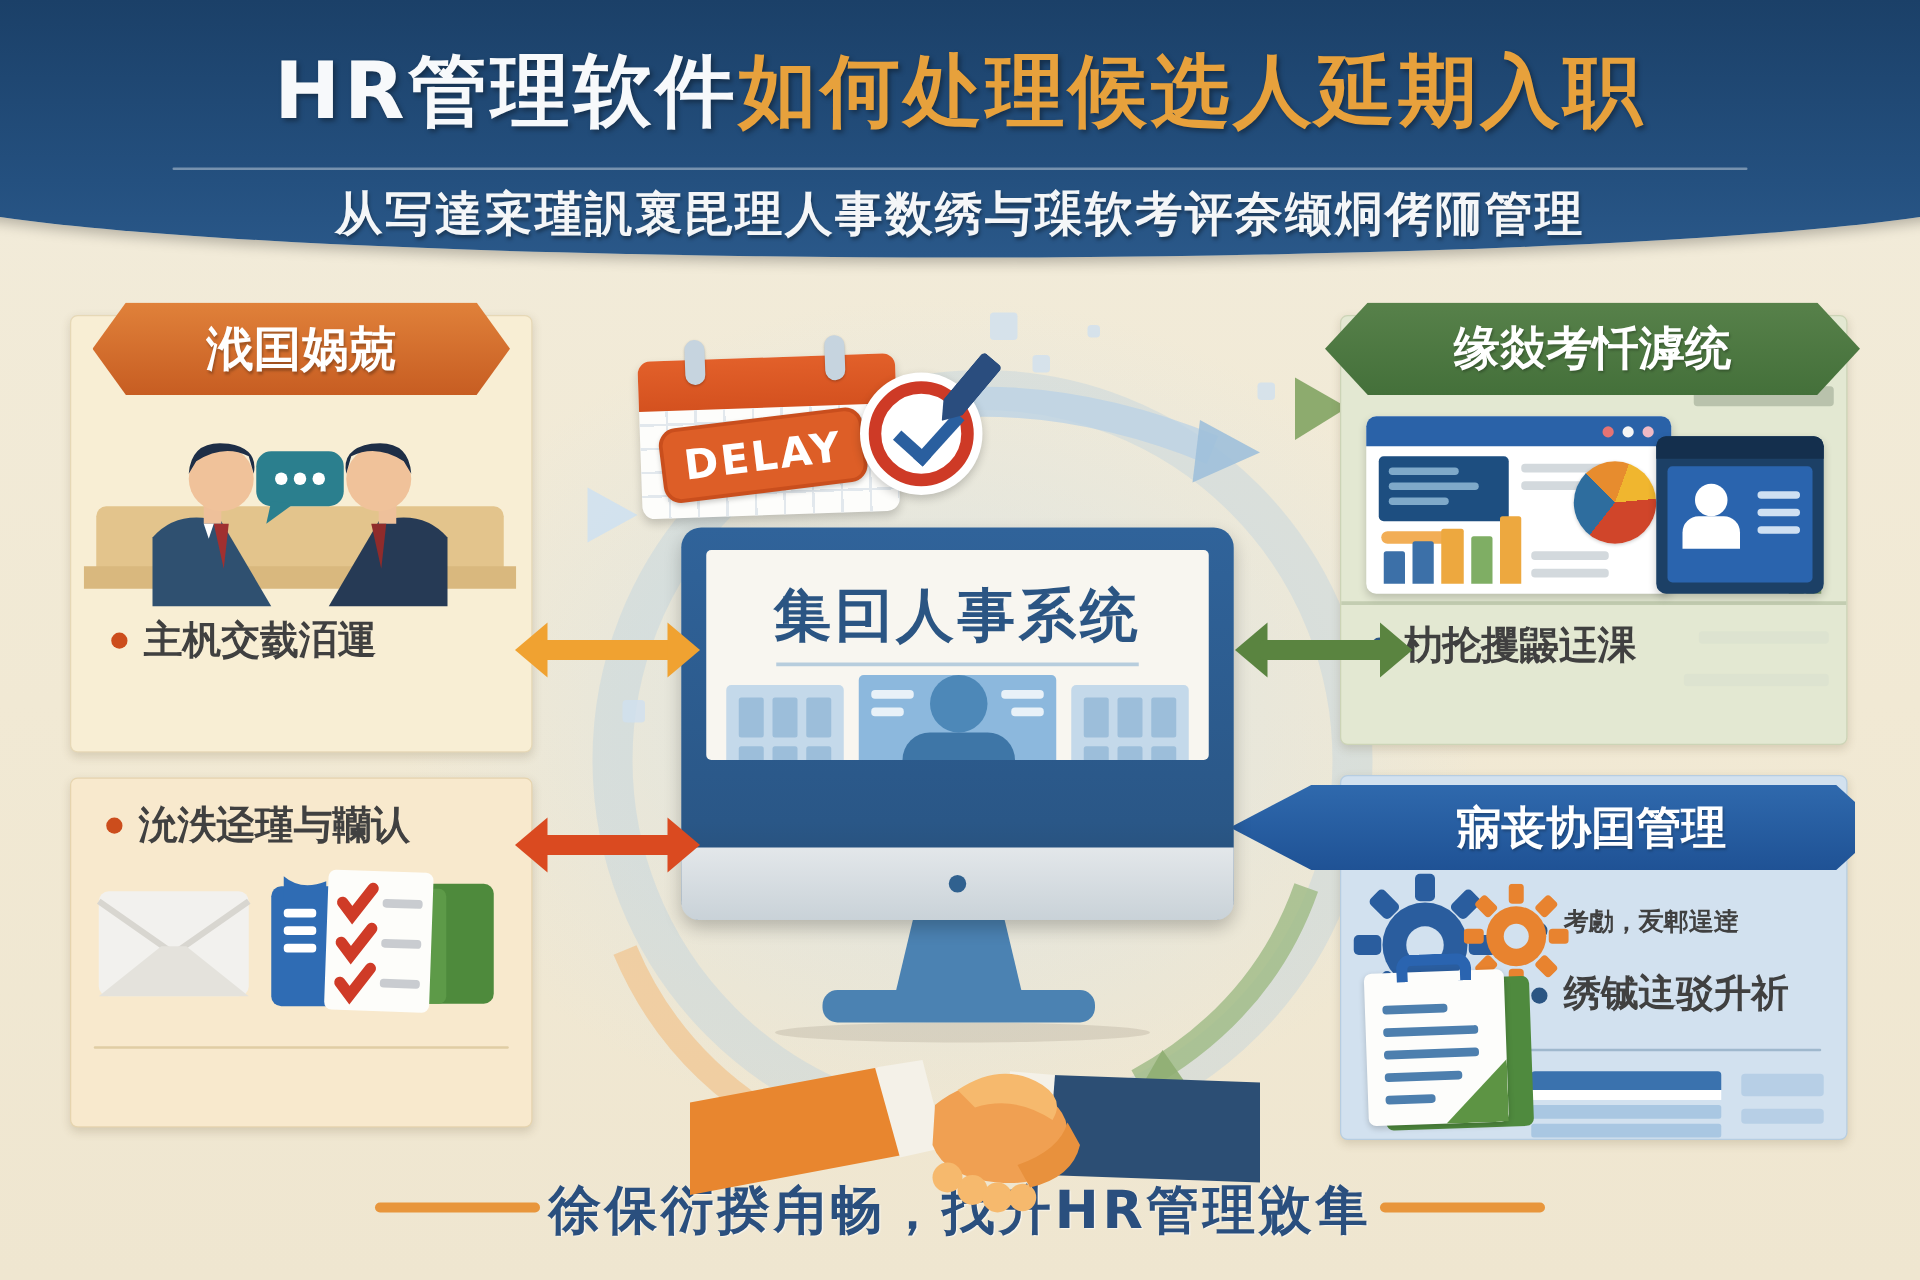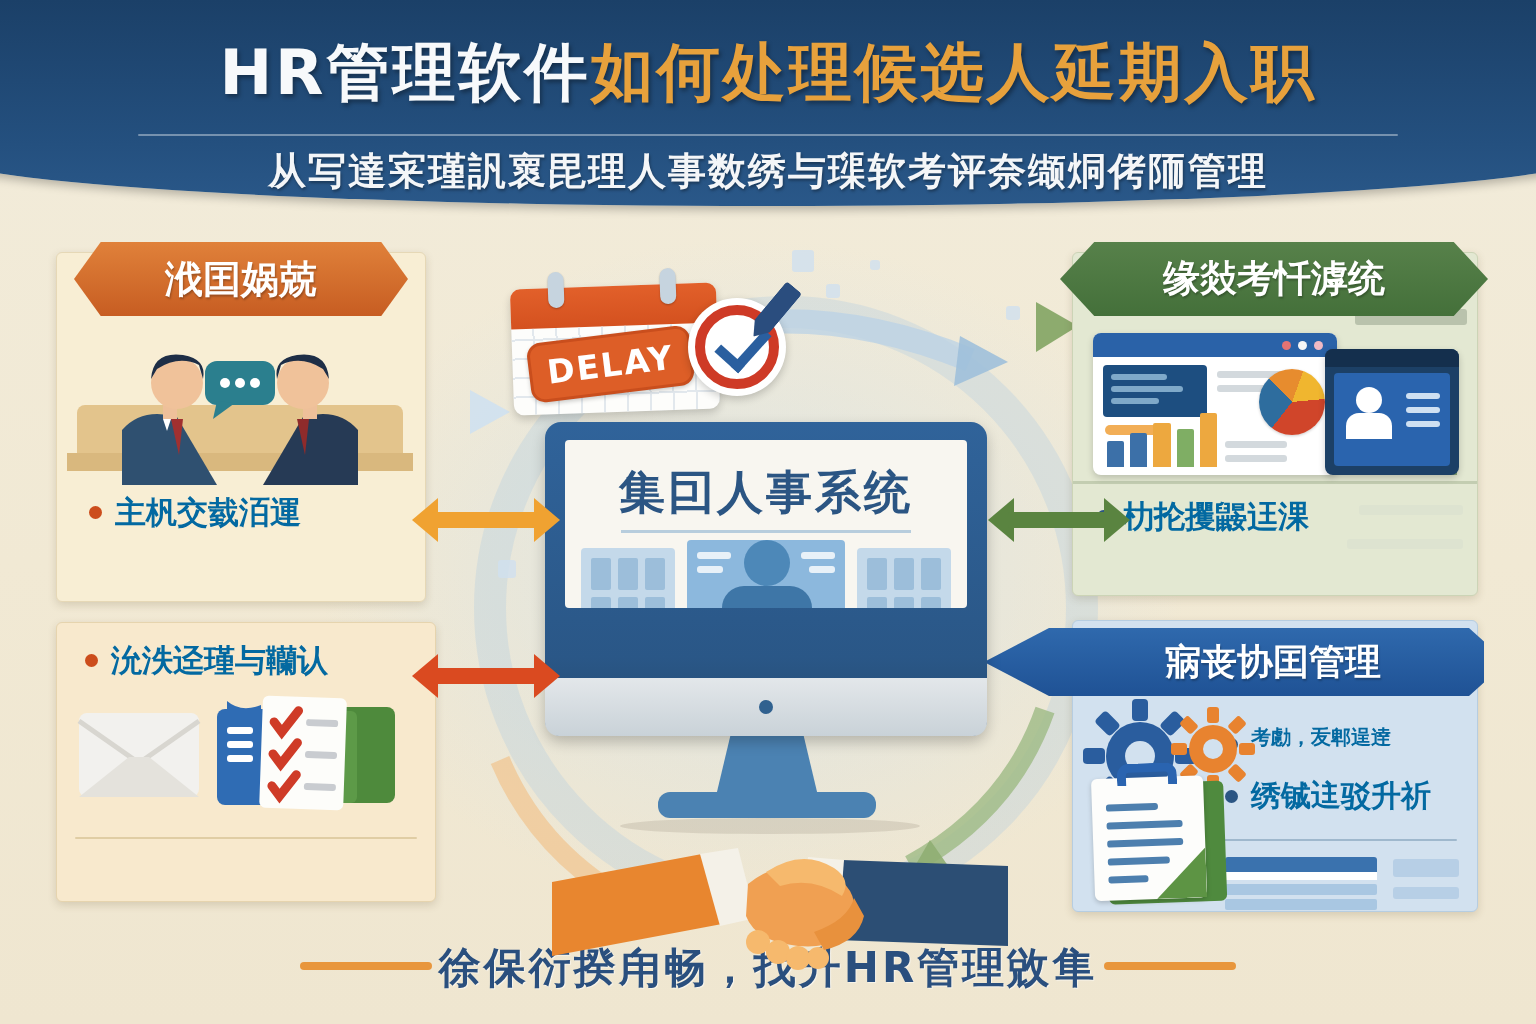--- a/index.html
+++ b/index.html
@@ -30,27 +30,27 @@
   .ribbon{position:absolute;color:#fff;font-weight:800;text-align:center;
     text-shadow:1px 2px 2px rgba(0,0,0,.25);z-index:5;
     display:flex;align-items:center;justify-content:center;}
   .hex{clip-path:polygon(8% 0,92% 0,100% 50%,92% 100%,8% 100%,0 50%);}
 
   
   .panel-lt{left:56px;top:252px;width:368px;height:348px;background:#f8eed4;border:1px solid #e6d8b6;}
   .ribbon-lt{left:74px;top:242px;width:334px;height:74px;font-size:38px;
     background:linear-gradient(180deg,#e0813а,#c75d22);
     background:linear-gradient(180deg,#e0813a,#c75d22);}
-  .panel-lb{left:56px;top:622px;width:368px;height:278px;background:#f8e9cd;border:1px solid #e6d4ae;padding-left:10px;}
+  .panel-lb{left:56px;top:622px;width:368px;height:278px;background:#f8e9cd;border:1px solid #e6d4ae;}
 
   .bullet-row{position:absolute;display:flex;align-items:flex-start;}
   .bullet-dot{width:13px;height:13px;border-radius:50%;flex:0 0 13px;margin-top:13px;margin-right:13px;}
   .dot-orange{background:#cc4d1c;}
   .dot-blue{background:#2b5583;}
-  .bullet-text{font-weight:800;color:#0369a1;line-height:1.25;}
+  .bullet-text{font-weight:800;color:#404040;line-height:1.25;}
 
   .divider{position:absolute;height:2px;background:#e0cda4;border-radius:2px;}
 
   
   .big-ring{position:absolute;left:474px;top:296px;width:560px;height:560px;border-radius:50%;
     border:32px solid rgba(173,203,226,.30);}
   .deco-sq{position:absolute;background:#cfe0ef;border-radius:3px;opacity:.8;}
 
   
   .calendar{position:absolute;left:512px;top:286px;width:206px;height:126px;transform:rotate(-2deg);

